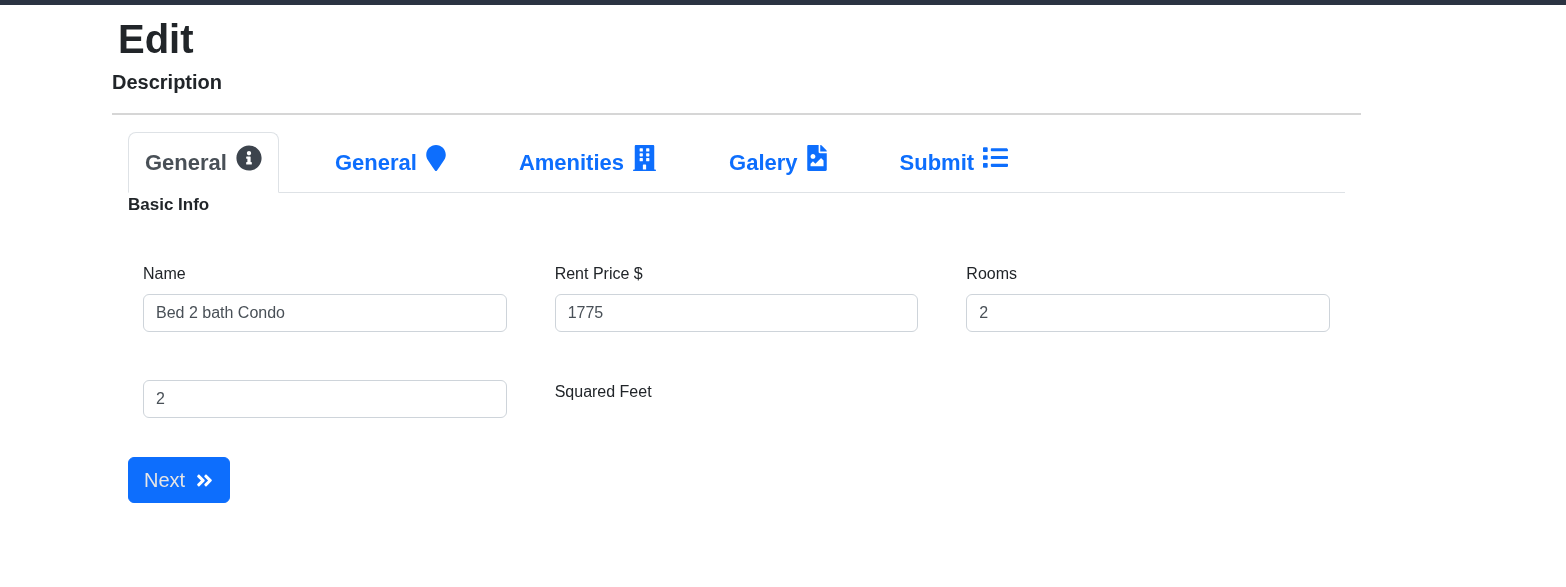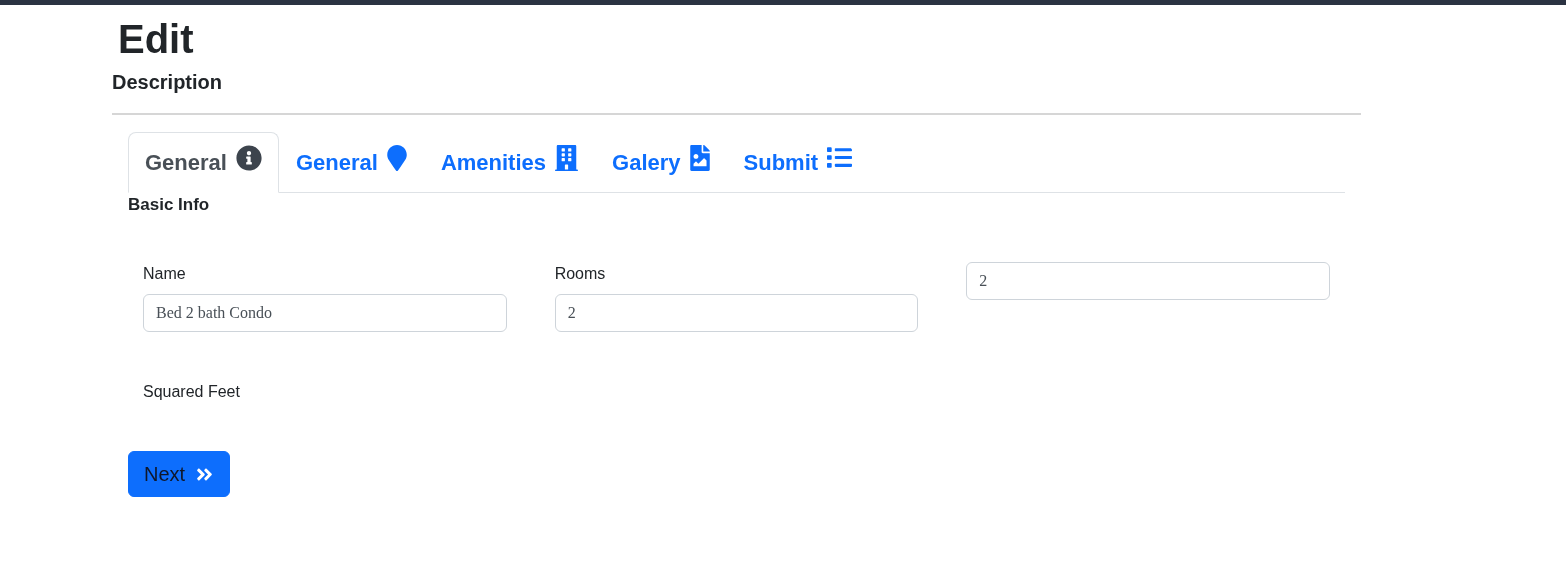--- a/index.html
+++ b/index.html
@@ -47,20 +47,21 @@
   .inner {
     margin: 0 16px;
   }
   
   .nav-tabs {
     list-style: none;
     display: flex;
     margin: 17px 0 0 0;
     padding: 0;
     border-bottom: 1px solid var(--border-light);
+    gap: 39px;
   }
   .nav-link {
     display: inline-flex;
     align-items: center;
     gap: 9px;
     padding: 12px 16px;
     font-size: 22px;
     font-weight: 600;
     line-height: 1.5;
     color: var(--accent);
@@ -97,21 +98,21 @@
   .field-label {
     display: block;
     font-size: 16px;
     line-height: 1.5;
     margin-bottom: 8px;
     color: var(--heading-text);
   }
   .form-control {
     display: block;
     width: 100%;
-    font-family: Liberation Serif, serif;
+    font-family: Liberation Sans, sans-serif;
     font-size: 16px;
     line-height: 1.5;
     color: var(--input-text);
     background: #fff;
     border: 1px solid var(--input-border);
     border-radius: 6px;
     padding: 6px 12px;
     height: 38px;
   }
   textarea.form-control {
@@ -119,21 +120,21 @@
     resize: both;
   }
   
   .btn-next {
     display: inline-flex;
     align-items: center;
     gap: 10px;
     margin: 39px 0 12px 0;
     background: var(--accent);
     border: 1px solid var(--accent);
-    color: #0f172a;
+    color: #e5e5e5;
     font-family: "Liberation Sans", sans-serif;
     font-size: 20px;
     line-height: 1.5;
     font-weight: 400;
     padding: 7px 15px;
     border-radius: 6px;
     cursor: pointer;
   }
 </style>
 </head>
@@ -206,20 +207,24 @@
     <div class="tab-content">
       <h2 class="section-heading">Basic Info</h2>
 
       <div class="form-grid">
 
         <div class="field">
           <label class="field-label">Name</label>
           <input type="text" class="form-control" value="Bed 2 bath Condo" style="">
         </div>
 
+        <div class="field">
+          <label class="field-label">Rent Price $</label>
+          <input type="text" class="form-control" value="1775" style="">
+        </div>
 
         <div class="field">
           <label class="field-label">Rooms</label>
           <input type="text" class="form-control" value="2" style="">
         </div>
 
         <div class="field">
           <input type="text" class="form-control" value="2" style="">
         </div>
 

